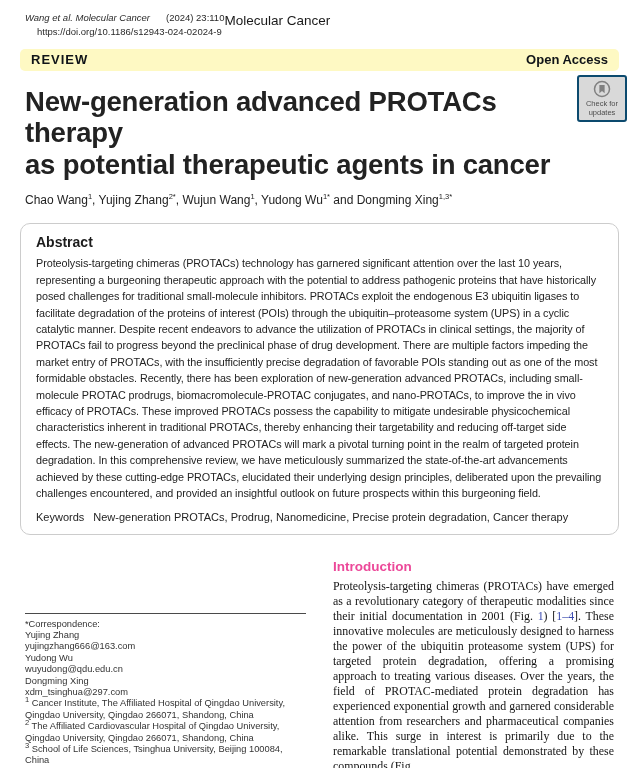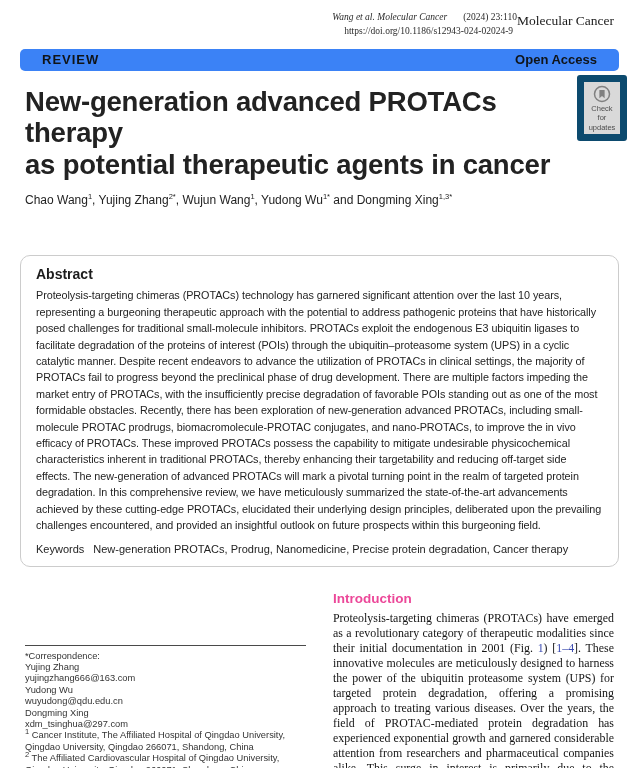--- a/index.html
+++ b/index.html
@@ -10,75 +10,74 @@
     height: 768px;
     margin: 0 auto;
     background: #ffffff;
     font-family: "Liberation Sans", sans-serif;
     color: #1f1f1f;
     overflow: hidden;
   }
   
   .header {
     display: flex;
-    justify-content: flex-end;
+    justify-content: flex-start;
     align-items: flex-start;
     padding: 11px 25px 0 25px;
-    font-family: Liberation Serif, serif;
   }
   .cite-block { font-size: 9.5px; line-height: 1.45; color: #2a2a2a; }
   .cite-italic { font-style: italic; }
   .cite-volume { margin-left: 16px; }
   .doi { color: #2a2a2a; text-decoration: none; margin-left: 12px; }
   .journal-name { font-size: 13.5px; color: #1a1a1a; padding-top: 2px; }
   
   .banner {
     margin: 10px 20px 0 20px;
     height: 22px;
-    background: #3b82f6;
+    background: #fef9c3;
     border-radius: 5px;
     display: flex;
     justify-content: space-between;
     align-items: center;
-    padding: 0 22px;
+    padding: 0 11px;
     gap: 24px;
   }
   .banner .type-label { font-size: 13px; font-weight: 700; letter-spacing: 1px; color: #101418; }
   .banner .access-label { font-size: 13px; font-weight: 700; color: #101418; }
   
   .title {
     margin: 15px 40px 0 25px;
     width: 530px;
     font-size: 27.5px;
     font-weight: 700;
     line-height: 1.15;
     letter-spacing: -0.2px;
     color: #222222;
   }
   .badge {
     position: absolute;
     top: 75px;
     right: 12px;
     width: 50px;
     background: #d9d9d9;
-    border: 7px solid #0c4a6e;
+    border: 2px solid #0c4a6e;
     border-radius: 3px;
     padding: 3px 2px 2px 2px;
     text-align: center;
     font-size: 7.5px;
     line-height: 1.25;
     color: #4e4e4e;
     cursor: pointer;
   }
   .badge-icon { display: block; margin: 0 auto 1px auto; width: 18px; height: 18px; }
   .authors { margin: 13px 25px 0 25px; font-size: 12px; color: #232323; }
   .authors sup, .affil sup { font-size: 7.5px; vertical-align: super; line-height: 0; }
   
   .abstract-box {
-    margin: 48px 20px 0 20px;
+    margin: 16px 20px 0 20px;
     border: 1.5px solid #cccccc;
     border-radius: 10px;
     padding: 10px 15px 11px 15px;
   }
   .abstract-heading { font-size: 14px; font-weight: 700; color: #1c1c1c; margin-bottom: 5px; }
   .abstract-body {
     font-size: 10.8px;
     line-height: 1.52;
     letter-spacing: -0.05px;
     color: #232323;

